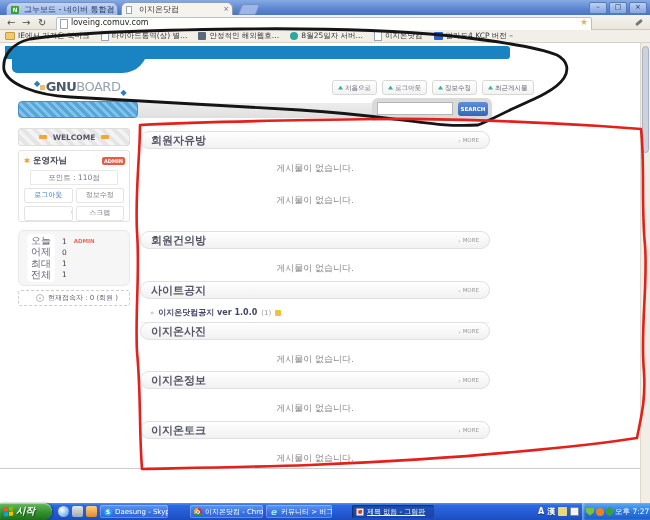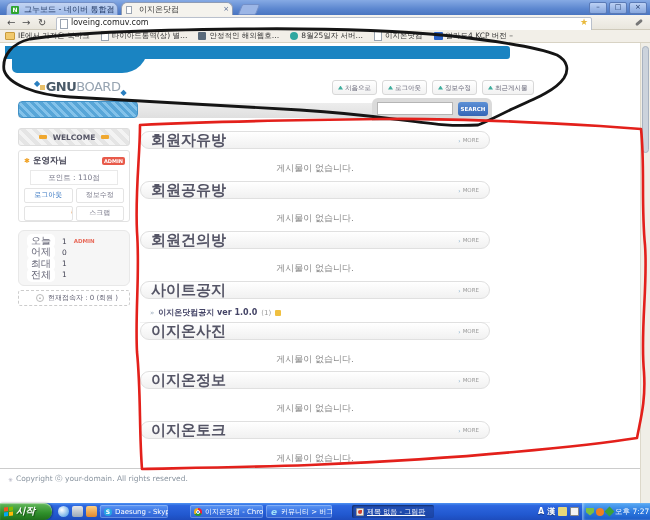--- a/index.html
+++ b/index.html
@@ -86,21 +86,21 @@
   .strow{display:flex;align-items:center;gap:7px;font-size:7.5px;color:#445;height:10px;}
   .stlabel{background:#fff;border-radius:5px;padding:0 4px;font-size:10px;color:#667;}
   .stextra{color:#e86a5a;font-size:5.5px;font-weight:bold;}
   .visitors{position:absolute;left:18px;top:247px;width:112px;height:16px;border:1px dashed #ccc;border-radius:3px;
     font-size:7px;color:#667;display:flex;align-items:center;gap:4px;padding-left:6px;box-sizing:border-box;justify-content:center;}
   .vdot{width:6px;height:6px;border:1px solid #bbb;border-radius:50%;font-size:5px;line-height:6px;text-align:center;color:#888;}
   
   .bsec{position:absolute;left:140px;width:350px;}
   .bhead{height:18px;background:linear-gradient(#fff,#f1f1f1);border:1px solid #e0e0e0;border-radius:9px;
     display:flex;align-items:center;justify-content:space-between;padding:0 10px;box-sizing:border-box;}
-  .btitle{font-size:15px;font-weight:bold;color:#556;}
+  .btitle{font-size:11px;font-weight:bold;color:#556;}
   .bmore{font-size:5.5px;color:#999;display:flex;gap:2px;align-items:center;}
   .bmore .arr{color:#7aa8c8;font-size:6px;}
   .bempty{margin-top:13px;text-align:center;font-size:9px;color:#888;}
   .bpost{margin-top:5px;padding:3px 4px 4px 10px;border-bottom:1px solid #f2f2f2;font-size:8px;color:#555;
     display:flex;gap:4px;align-items:center;}
   .post-arr{color:#9ab;font-size:7px;}
   .post-title{font-weight:bold;color:#446;}
   .post-count{color:#999;font-size:7px;}
   .newbadge{width:6px;height:6px;background:#f0c040;border-radius:1px;}
   
@@ -302,27 +302,20 @@
         <span class="btitle">회원자유방</span>
         <span class="bmore">
             <span class="arr">›</span>
             <span>MORE</span>
           </span>
       </div>
       <div class="bempty">게시물이 없습니다.</div>
     </div>
 
     <div class="bsec" style="top:138px">
-      <div class="bhead">
-        <span class="btitle">회원공유방</span>
-        <span class="bmore">
-            <span class="arr">›</span>
-            <span>MORE</span>
-          </span>
-      </div>
       <div class="bempty">게시물이 없습니다.</div>
     </div>
 
     <div class="bsec" style="top:188px">
       <div class="bhead">
         <span class="btitle">회원건의방</span>
         <span class="bmore">
             <span class="arr">›</span>
             <span>MORE</span>
           </span>
@@ -373,24 +366,20 @@
         <span class="btitle">이지온토크</span>
         <span class="bmore">
             <span class="arr">›</span>
             <span>MORE</span>
           </span>
       </div>
       <div class="bempty">게시물이 없습니다.</div>
     </div>
 
     <div class="footline"></div>
-    <div class="foot">
-      <span class="footmark">✳</span>
-      <span>Copyright ⓒ your-domain. All rights reserved.</span>
-    </div>
 
     <div class="scrolltrack">
       <div class="scrollthumb"></div>
     </div>
   </div>
 
   <div class="taskbar">
     <div class="start">
       <span class="flag">
           <i></i>

